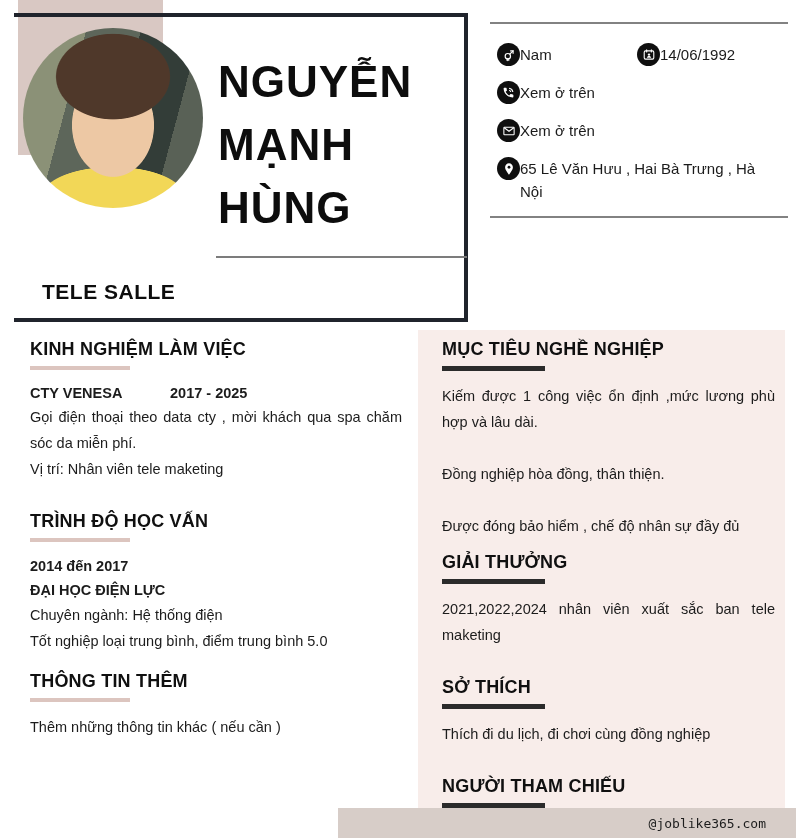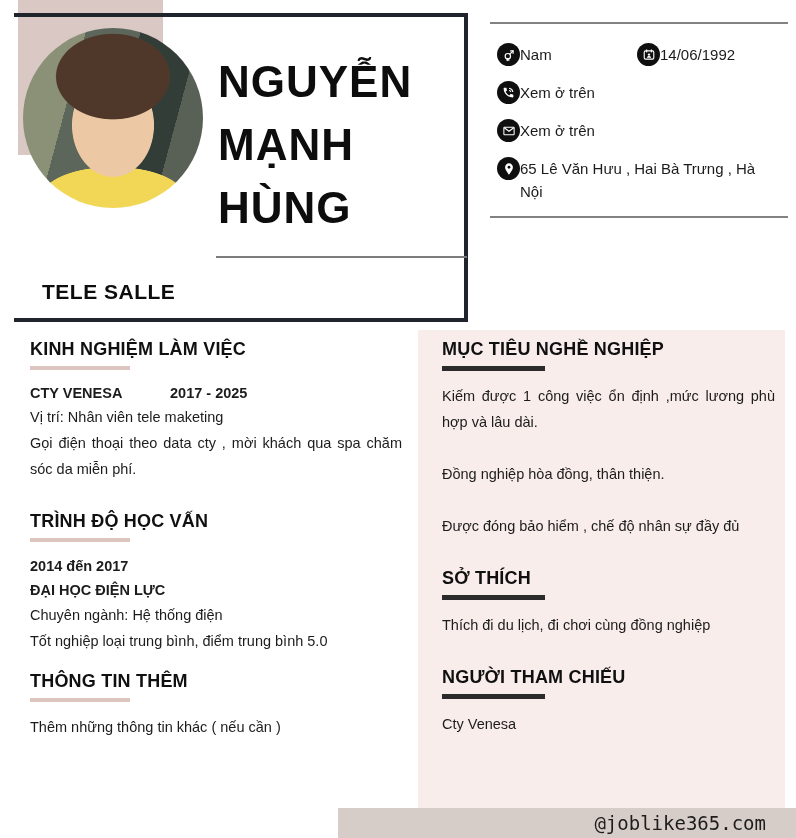--- a/index.html
+++ b/index.html
@@ -45,21 +45,21 @@
   .company-name{width:140px;}
   .mt12{margin-top:12px;} .mt14{margin-top:28px;} .mt16{margin-top:16px;} .mt26{margin-top:26px;}
 
   
   .right-panel{position:absolute;left:418px;top:330px;width:367px;height:482px;background:#f8edea;
       box-sizing:border-box;padding:8px 10px 0 24px;color:#1c1c1c;}
 
   
   .footer-bar{position:absolute;left:338px;top:808px;width:458px;height:30px;background:#d7cdc8;
       display:flex;align-items:center;justify-content:flex-end;box-sizing:border-box;padding-right:30px;}
-  .footer-text{font-family:"DejaVu Sans Mono","Liberation Mono",monospace;font-size:19px;color:#1d1d1d;}
+  .footer-text{font-family:"DejaVu Sans Mono","Liberation Mono",monospace;font-size:13px;color:#1d1d1d;}
 </style>
 </head>
 <body>
 
 <div class="page">
 
   <div class="accent-block"></div>
   <div class="header-box"></div>
   <div class="photo"></div>
   <h1 class="full-name">NGUYỄN
@@ -130,22 +130,22 @@
 
   <div class="left-col">
 
     <section>
       <h2 class="sec-title">KINH NGHIỆM LÀM VIỆC</h2>
       <div class="rule rule-pink"></div>
       <div class="company-row">
         <span class="sub-bold company-name">CTY VENESA</span>
         <span class="sub-bold">2017 - 2025</span>
       </div>
+      <p class="body-line just">Gọi điện thoại theo data cty , mời khách qua spa chăm sóc da miễn phí.</p>
       <p class="body-line">Vị trí: Nhân viên tele maketing</p>
-      <p class="body-line just">Gọi điện thoại theo data cty , mời khách qua spa chăm sóc da miễn phí.</p>
     </section>
 
     <section>
       <h2 class="sec-title mt14">TRÌNH ĐỘ HỌC VẤN</h2>
       <div class="rule rule-pink"></div>
       <div class="sub-bold mt12" style="line-height:24px;">2014 đến 2017</div>
       <div class="sub-bold" style="line-height:24px;">ĐẠI HỌC ĐIỆN LỰC</div>
       <p class="body-line">Chuyên ngành: Hệ thống điện</p>
       <p class="body-line">Tốt nghiệp loại trung bình, điểm trung bình 5.0</p>
     </section>
@@ -161,20 +161,25 @@
   <div class="right-panel">
 
     <section>
       <h2 class="sec-title">MỤC TIÊU NGHỀ NGHIỆP</h2>
       <div class="rule rule-dark"></div>
       <p class="body-line just mt12">Kiếm được 1 công việc ổn định ,mức lương phù hợp và lâu dài.</p>
       <p class="body-line mt26">Đồng nghiệp hòa đồng, thân thiện.</p>
       <p class="body-line mt26">Được đóng bảo hiểm , chế độ nhân sự đầy đủ</p>
     </section>
 
+    <section>
+      <h2 class="sec-title mt12">GIẢI THƯỞNG</h2>
+      <div class="rule rule-dark"></div>
+      <p class="body-line just mt12">2021,2022,2024 nhân viên xuất sắc ban tele maketing</p>
+    </section>
 
     <section>
       <h2 class="sec-title mt14">SỞ THÍCH</h2>
       <div class="rule rule-dark"></div>
       <p class="body-line mt12">Thích đi du lịch, đi chơi cùng đồng nghiệp</p>
     </section>
 
     <section>
       <h2 class="sec-title mt14">NGƯỜI THAM CHIẾU</h2>
       <div class="rule rule-dark"></div>

